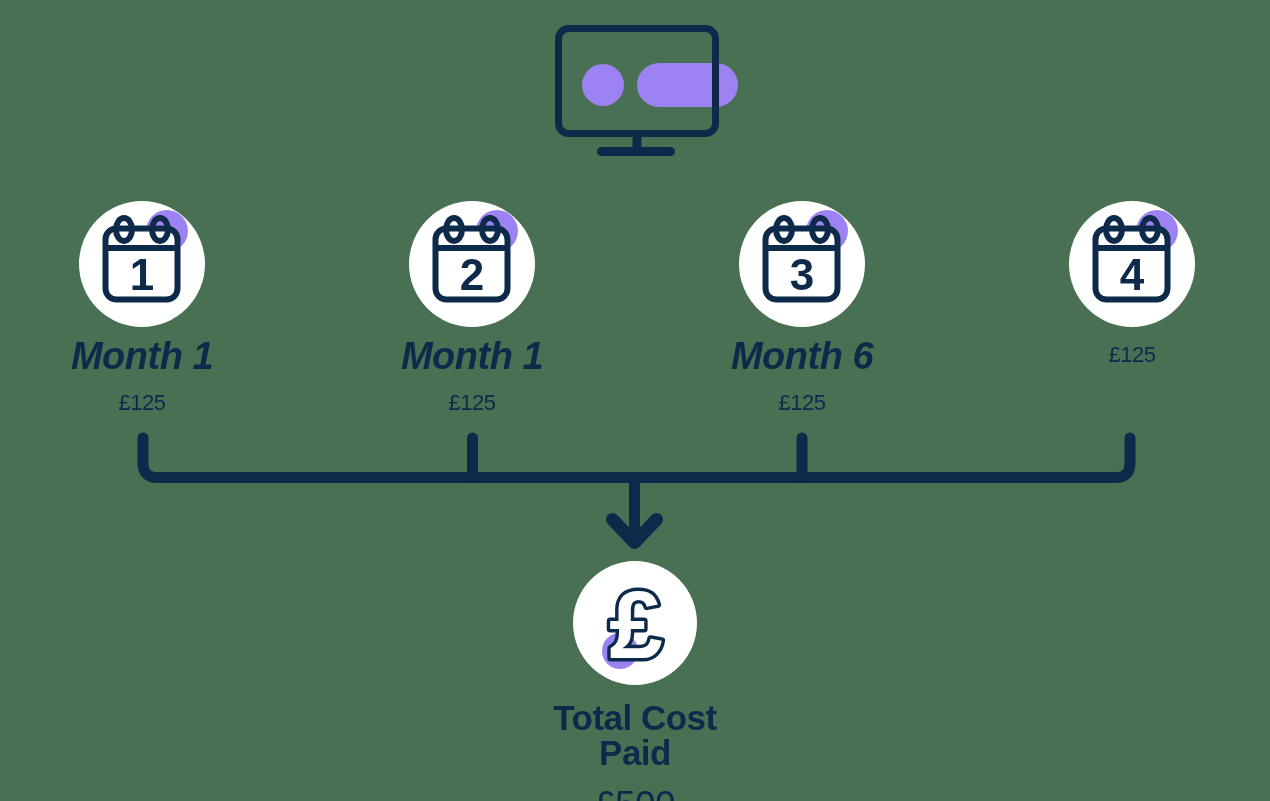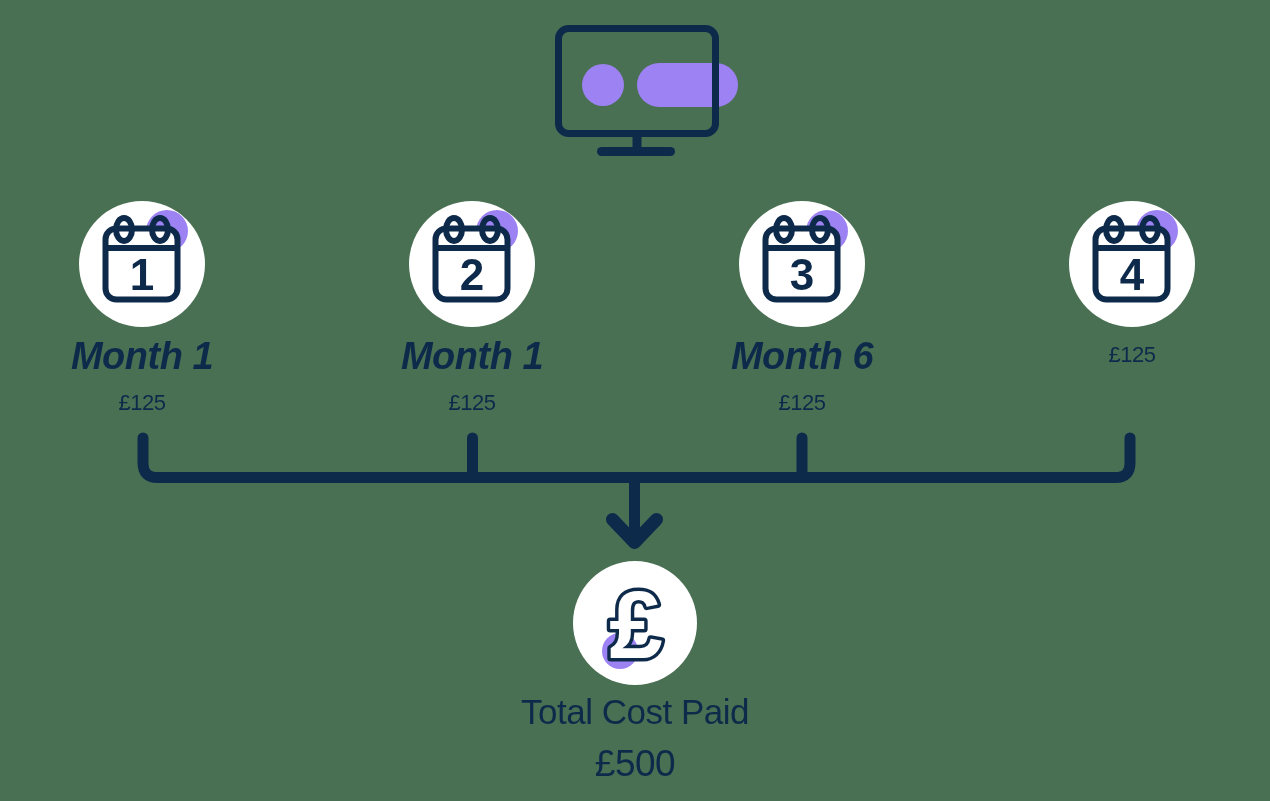--- a/index.html
+++ b/index.html
@@ -34,22 +34,22 @@
   .month-amount {
     margin-top:17px;
     font-size:22px; font-weight:400; line-height:1;
     letter-spacing:-0.5px;
   }
 
   .connector-wrap { left:0; top:0; }
 
   .total-node { left:515px; top:558px; }
   .total-label {
-    margin-top:6px;
-    font-size:35px; font-weight:normal; line-height:1;
+    margin-top:12px;
+    font-size:35px; font-weight:bold; line-height:1;
     letter-spacing:-0.5px;
   }
   .total-amount {
     margin-top:16px;
     font-size:37px; font-weight:400; line-height:1;
     letter-spacing:-0.5px;
   }
 
   .cal-day {
     font-family:"Liberation Sans", sans-serif;

